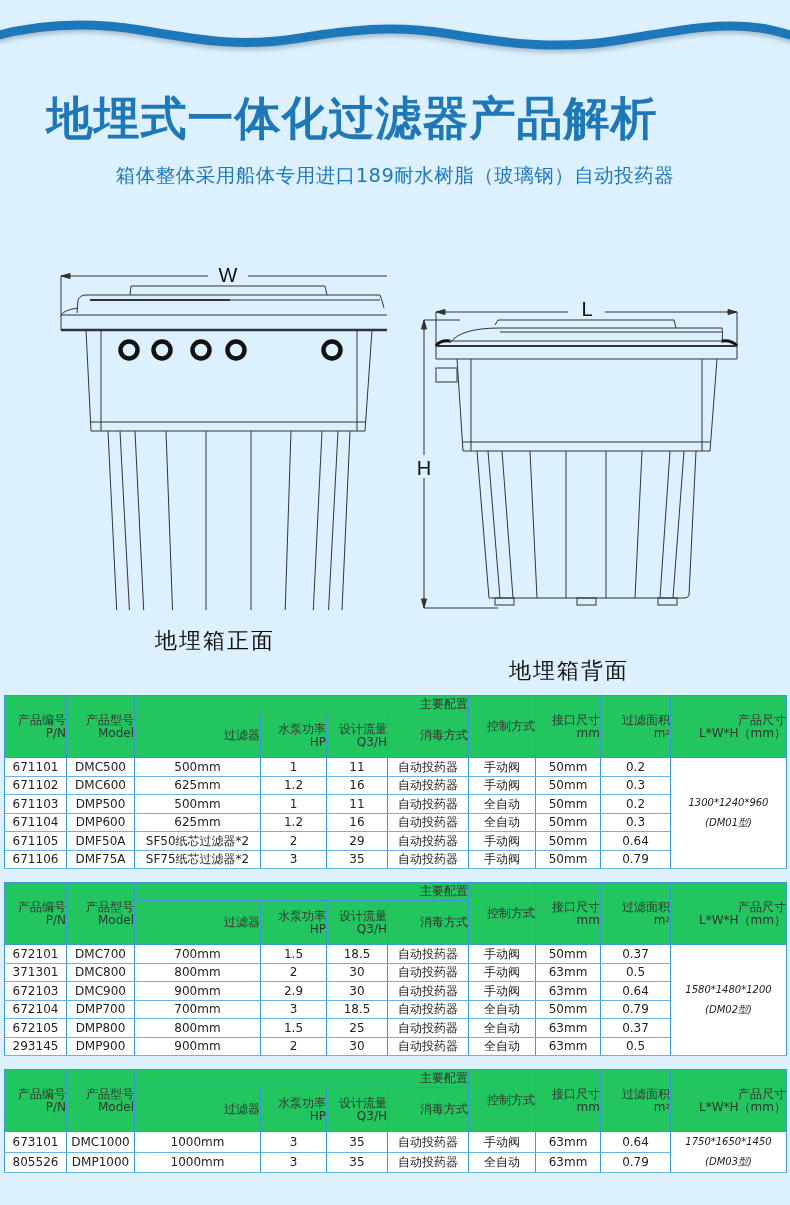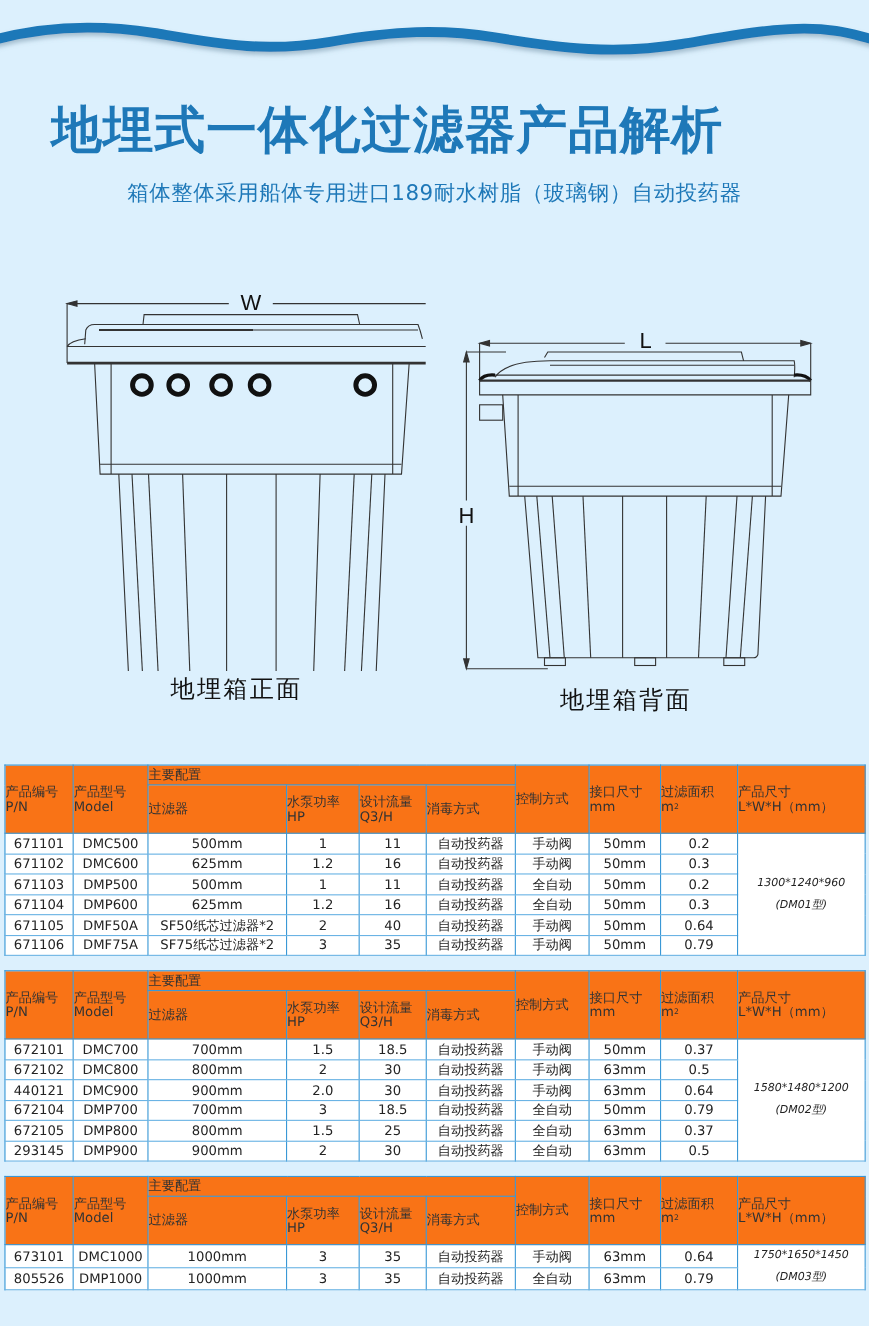--- a/index.html
+++ b/index.html
@@ -4,21 +4,21 @@
 <style>
   * { box-sizing: border-box; margin: 0; padding: 0; }
   html, body { width: 790px; height: 1205px; overflow: hidden; }
   body { background: #dcf0fd; font-family: "DejaVu Sans", "Liberation Sans", sans-serif; position: relative; color: #222; }
   .wave { position: absolute; left: 0; top: 0; width: 790px; height: 70px; }
   .title { position: absolute; top: 88px; left: 0; width: 704px; text-align: center; font-size: 46px; font-weight: bold; color: #1e78b8; letter-spacing: 1px; }
   .subtitle { position: absolute; top: 162px; left: 0; width: 790px; text-align: center; font-size: 19.5px; color: #1e78b8; letter-spacing: 0.5px; }
   .drawing { position: absolute; }
   .caption { position: absolute; font-size: 22px; color: #111; letter-spacing: 2px; }
   table.spec { position: absolute; left: 4px; width: 782px; border-collapse: collapse; font-size: 12px; color: #222; table-layout: fixed; }
-  table.spec th { background: #f97316; font-weight: normal; border: 1.5px solid #3a98d6; line-height: 13px; padding: 1px 0; color: #333; text-align: left; }
+  table.spec th { background: #22c55e; font-weight: normal; border: 1.5px solid #3a98d6; line-height: 13px; padding: 1px 0; color: #333; text-align: right; }
   table.spec td { background: #fff; border: 1px solid #6ab3e4; border-left: 1.5px solid #3a98d6; border-right: 1.5px solid #3a98d6; height: 18.5px; text-align: center; font-size: 12px; line-height: 14px; white-space: nowrap; }
   table.spec td.size { line-height: 20px; font-size: 10px; font-style: italic; }
   table.spec tr.rowtop th { height: 18px; }
   table.spec tr.rowsub th { height: 44px; }
   .sup { font-size: 7px; vertical-align: top; }
 </style>
 </head>
 <body>
 
 <svg class="wave" viewBox="0 0 790 70" preserveAspectRatio="none">
@@ -71,21 +71,21 @@
 
   <g fill="none" stroke="#111" stroke-width="4.5">
     <circle cx="79" cy="100" r="8.5"></circle>
     <circle cx="112" cy="100" r="8.5"></circle>
     <circle cx="151" cy="100" r="8.5"></circle>
     <circle cx="186" cy="100" r="8.5"></circle>
     <circle cx="282" cy="100" r="8.5"></circle>
   </g>
   <text x="178" y="32" font-size="20" font-family="Liberation Sans, sans-serif" text-anchor="middle" fill="#111">W</text>
 </svg>
-<div class="caption" style="left:155px;top:612px;">地埋箱正面</div>
+<div class="caption" style="left:155px;top:626px;">地埋箱正面</div>
 
 <svg class="drawing" style="left:400px;top:280px;" width="360" height="340" viewBox="0 0 360 340">
   <g fill="none" stroke="#333" stroke-width="1">
 
     <line x1="36" y1="32" x2="168" y2="32"></line>
     <line x1="205" y1="32" x2="337" y2="32"></line>
     <polygon points="36,32 45,29.5 45,34.5" fill="#333"></polygon>
     <polygon points="337,32 328,29.5 328,34.5" fill="#333"></polygon>
     <line x1="36" y1="32" x2="36" y2="66"></line>
     <line x1="337" y1="32" x2="337" y2="66"></line>
@@ -122,21 +122,21 @@
     <line x1="270" y1="171" x2="260" y2="318"></line>
     <line x1="284" y1="171" x2="273" y2="318"></line>
 
     <rect x="95" y="318" width="19" height="7"></rect>
     <rect x="177" y="318" width="19" height="7"></rect>
     <rect x="258" y="318" width="19" height="7"></rect>
   </g>
   <text x="187" y="36" font-size="20" font-family="Liberation Sans, sans-serif" text-anchor="middle" fill="#111">L</text>
   <text x="24" y="195" font-size="20" font-family="Liberation Sans, sans-serif" text-anchor="middle" fill="#111">H</text>
 </svg>
-<div class="caption" style="left:509px;top:622px;">地埋箱背面</div>
+<div class="caption" style="left:509px;top:656px;">地埋箱背面</div>
 
 <div id="tables-root">
     <table class="spec" style="top: 695px;">
       <colgroup>
         <col style="width:62px">
         <col style="width:68px">
         <col style="width:126px">
         <col style="width:66px">
         <col style="width:61px">
         <col style="width:81px">
@@ -204,21 +204,21 @@
           <td>自动投药器</td>
           <td>全自动</td>
           <td>50mm</td>
           <td>0.3</td>
         </tr>
         <tr>
           <td>671105</td>
           <td>DMF50A</td>
           <td>SF50纸芯过滤器*2</td>
           <td>2</td>
-          <td>40</td>
+          <td>29</td>
           <td>自动投药器</td>
           <td>手动阀</td>
           <td>50mm</td>
           <td>0.64</td>
         </tr>
         <tr>
           <td>671106</td>
           <td>DMF75A</td>
           <td>SF75纸芯过滤器*2</td>
           <td>3</td>
@@ -265,35 +265,35 @@
           <td>700mm</td>
           <td>1.5</td>
           <td>18.5</td>
           <td>自动投药器</td>
           <td>手动阀</td>
           <td>50mm</td>
           <td>0.37</td>
           <td class="size" rowspan="6"><span>1580*1480*1200</span><br><span>(DM02型)</span></td>
         </tr>
         <tr>
-          <td>672102</td>
+          <td>371301</td>
           <td>DMC800</td>
           <td>800mm</td>
           <td>2</td>
           <td>30</td>
           <td>自动投药器</td>
           <td>手动阀</td>
           <td>63mm</td>
           <td>0.5</td>
         </tr>
         <tr>
-          <td>440121</td>
+          <td>672103</td>
           <td>DMC900</td>
           <td>900mm</td>
-          <td>2.0</td>
+          <td>2.9</td>
           <td>30</td>
           <td>自动投药器</td>
           <td>手动阀</td>
           <td>63mm</td>
           <td>0.64</td>
         </tr>
         <tr>
           <td>672104</td>
           <td>DMP700</td>
           <td>700mm</td>

